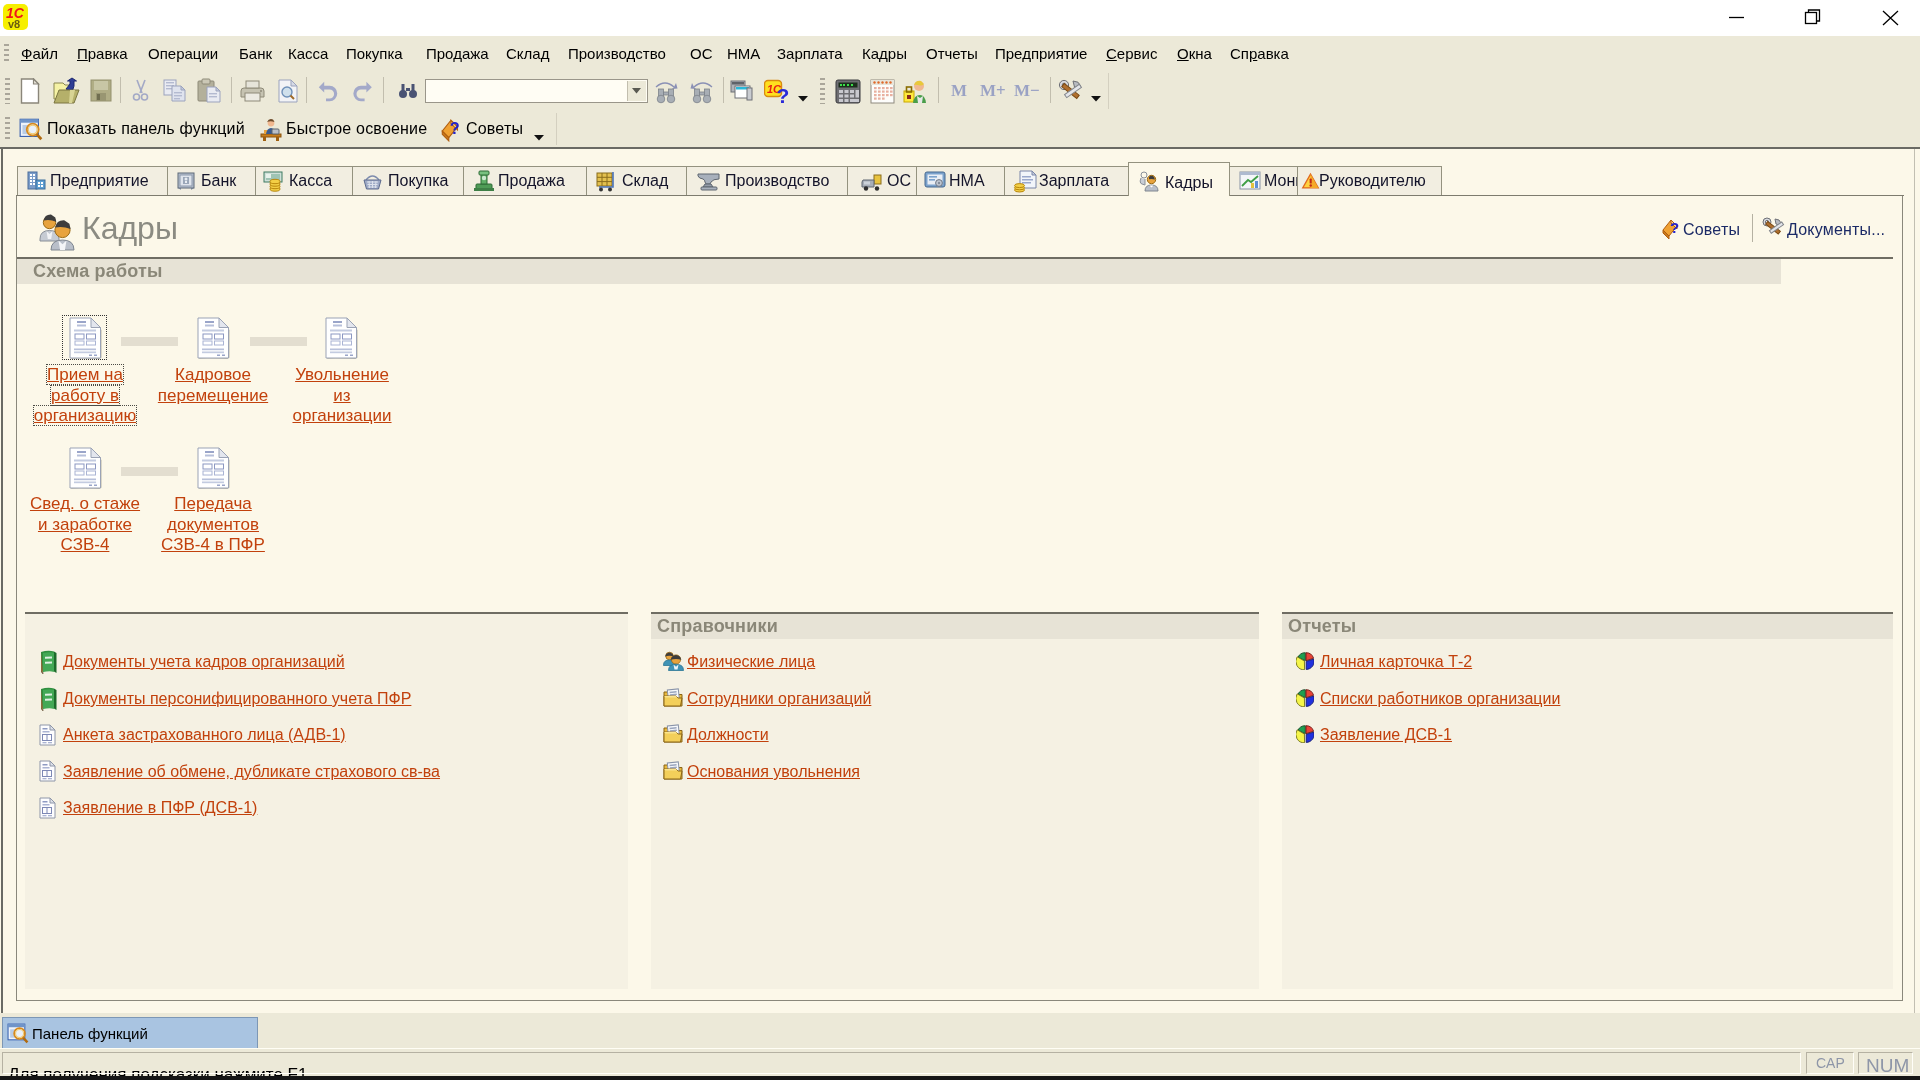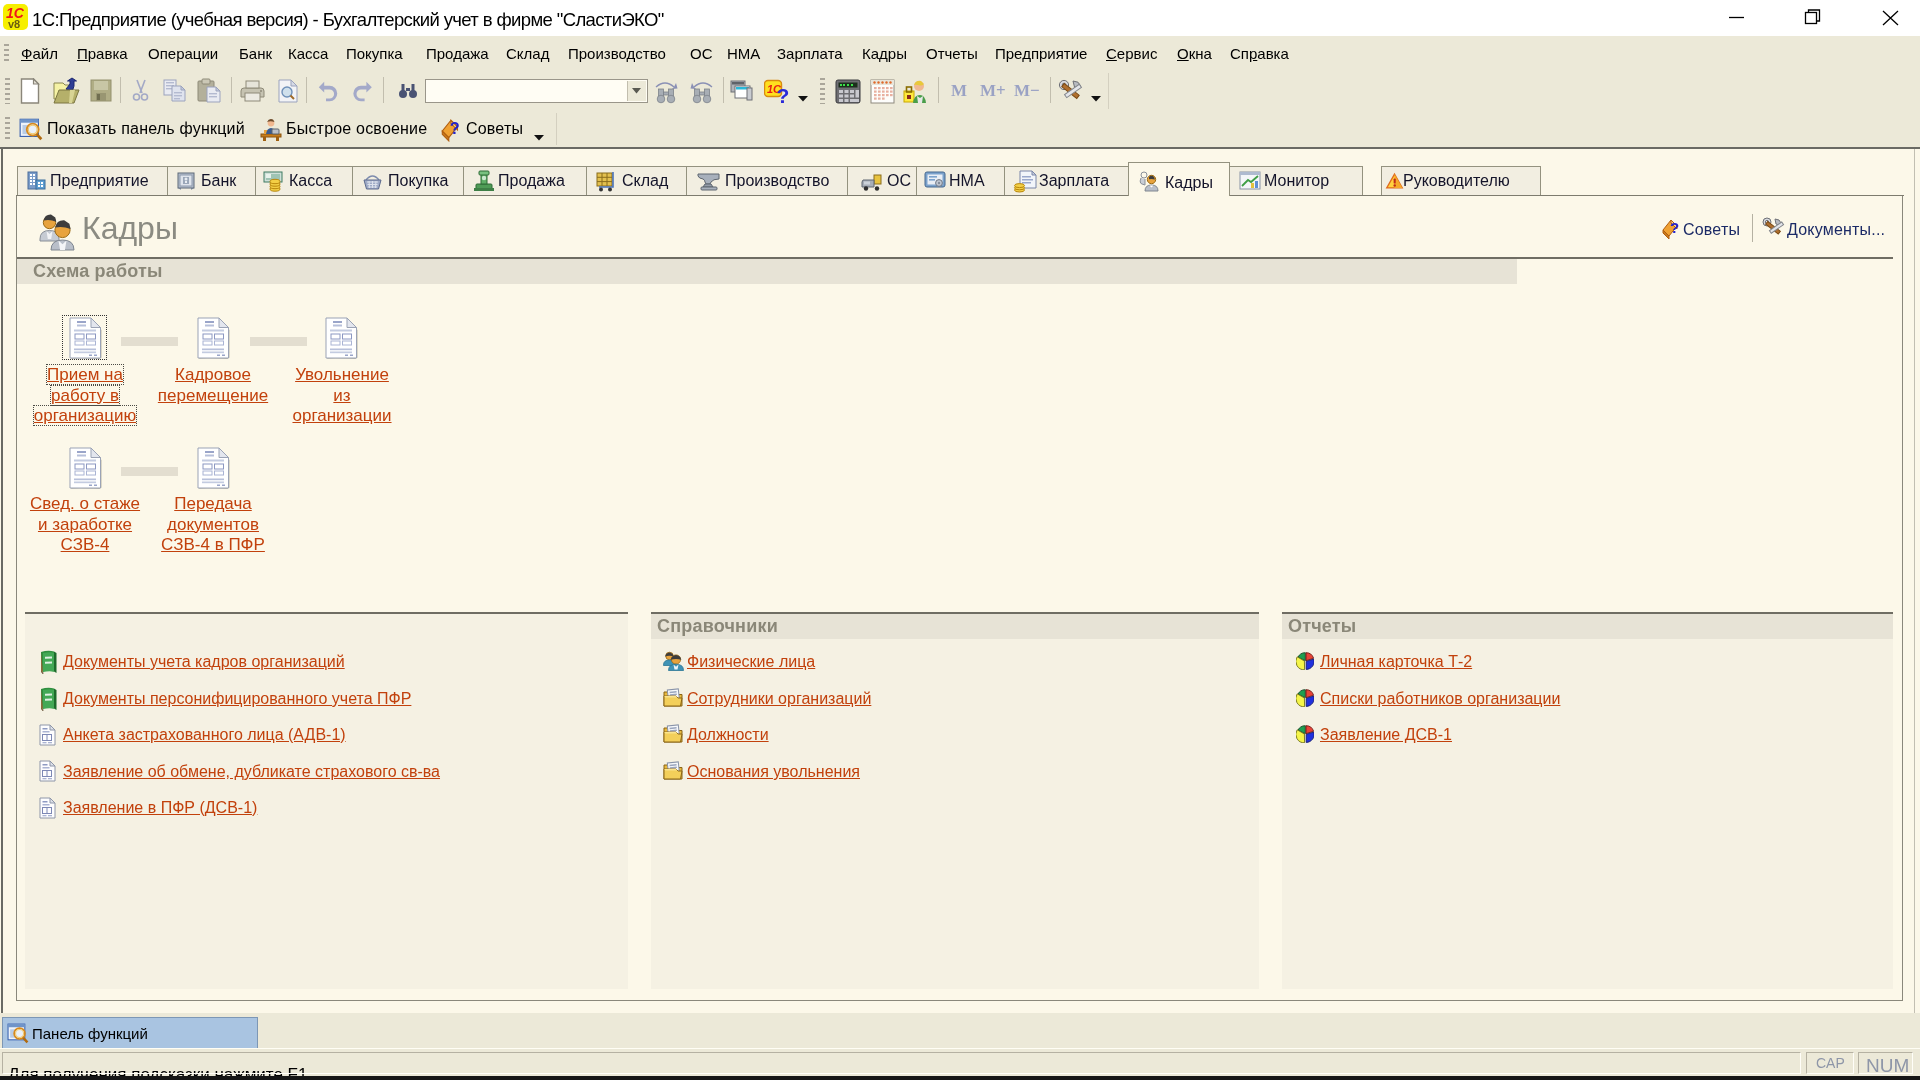--- a/index.html
+++ b/index.html
@@ -132,21 +132,20 @@
 </svg>
 
 <div id="titlebar">
   <div class="abs" style="left:3px;top:4px;">
     <svg width="25" height="26" viewBox="0 0 25 26">
       <rect x="0" y="0" width="25" height="26" rx="5" fill="#f6ef00"></rect>
       <text x="3" y="14" font-size="14" font-weight="bold" font-style="italic" fill="#f01818" font-family="Liberation Sans">1С</text>
       <text x="5" y="24" font-size="11" font-weight="bold" fill="#6b5d10" font-family="Liberation Sans">v8</text>
     </svg>
   </div>
-  <div id="title-text">1С:Предприятие (учебная версия) - Бухгалтерский учет в фирме "СластиЭКО"</div>
   <svg class="wbtn" style="left:1713px;" viewBox="0 0 46 36">
       <line x1="16" y1="17.5" x2="31" y2="17.5" stroke="#000" stroke-width="1.3"></line>
     </svg>
   <svg class="wbtn" style="left:1790px;" viewBox="0 0 46 36">
       <rect x="15.5" y="12.5" width="11" height="11" fill="none" stroke="#000" stroke-width="1.3"></rect>
       <path d="M18.5 12.5 v-2.5 h11 v11 h-2.5" fill="none" stroke="#000" stroke-width="1.3"></path>
     </svg>
   <svg class="wbtn" style="left:1867px;" viewBox="0 0 46 36">
       <path d="M16 11 L31 25 M31 11 L16 25" stroke="#000" stroke-width="1.3"></path>
     </svg>
@@ -562,21 +561,21 @@
   <div class="tab" style="left:1229px;width:134px;">
     <svg class="abs" style="left:9px;top:4px;" width="22" height="21" viewBox="0 0 22 21">
         <rect x="1" y="1" width="20" height="17" fill="#f4f6f9" stroke="#8a93a5"></rect>
         <rect x="1" y="1" width="20" height="3" fill="#aebad0"></rect>
         <path d="M3 15 L9 9 L12 11 L19 5" fill="none" stroke="#3f9e46" stroke-width="1.8"></path>
         <rect x="12" y="12" width="3" height="5" fill="#e3c23f"></rect>
         <rect x="16" y="10" width="3" height="7" fill="#5f8fd6"></rect>
       </svg>
     <span class="tlab" style="left:34px;">Монитор</span>
     </div>
-  <div class="tab" style="left:1381px;width:160px;">
+  <div class="tab" style="left:1297px;width:145px;">
     <svg class="abs" style="left:3px;top:5px;" width="19" height="18" viewBox="0 0 22 20">
         <path d="M11 2 L20 18 H2 z" fill="#ffd23e" stroke="#e06a1f" stroke-width="1.5"></path>
         <path d="M11 2 L20 18 H11 z" fill="#f5a929"></path>
         <rect x="10" y="7" width="2.4" height="6" rx="1" fill="#c02a1a"></rect>
         <circle cx="11.2" cy="15.3" r="1.4" fill="#c02a1a"></circle>
       </svg>
     <span class="tlab" style="left:21px;">Руководителю</span>
     </div>
 
   <div id="content">
@@ -602,21 +601,21 @@
     <svg class="abs" style="left:1744px;top:21px;" width="25" height="22" viewBox="0 0 25 22">
       <circle cx="6" cy="5" r="4" fill="#d8dade" stroke="#6e7076"></circle>
         <circle cx="6" cy="5" r="1.6" fill="#fff" stroke="#6e7076"></circle>
       <path d="M14 2 l4 1 l2 3 l-2 2 l-3-1 z" fill="#b9bcc2" stroke="#6e7076"></path>
       <rect x="4" y="9" width="16" height="3.4" transform="rotate(38 12 10.7)" fill="#b07030" stroke="#7a4a15"></rect>
       <rect x="8" y="9" width="15" height="3.2" transform="rotate(-35 15.5 10.6)" fill="#e3e5e9" stroke="#83868c"></rect>
     </svg>
     <div class="hdr-btn" style="left:1770px;top:25px;">Документы...</div>
 
     <div class="secline" style="left:0;top:61px;width:1876px;"></div>
-    <div class="secbar" style="left:0;top:63px;width:1500px;">
+    <div class="secbar" style="left:0;top:63px;width:1764px;">
         <span>Схема работы</span>
       </div>
 
     <div class="abs" style="left:45px;top:119px;width:45px;height:45px;border:1px dotted #333;"></div>
     <svg class="abs" style="left:52px;top:121px;" width="34" height="43">
         <use href="#d-doc33"></use>
       </svg>
     <svg class="abs" style="left:180px;top:121px;" width="34" height="43">
         <use href="#d-doc33"></use>
       </svg>

